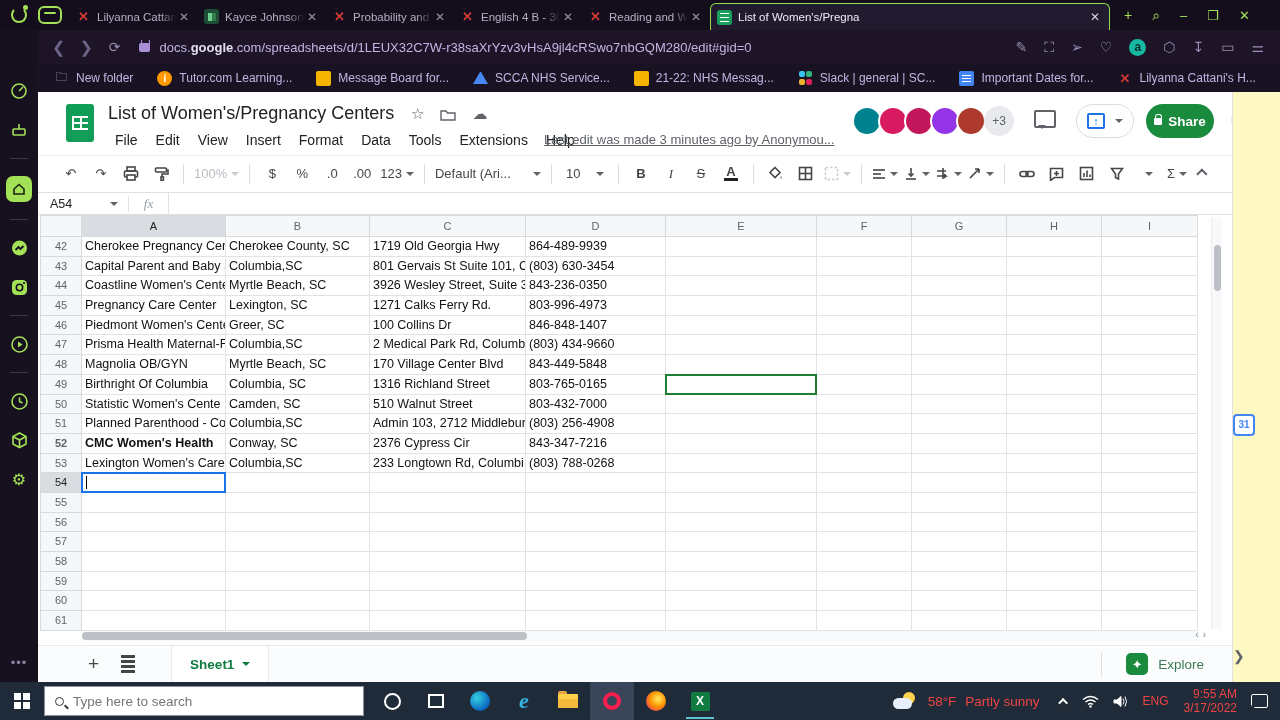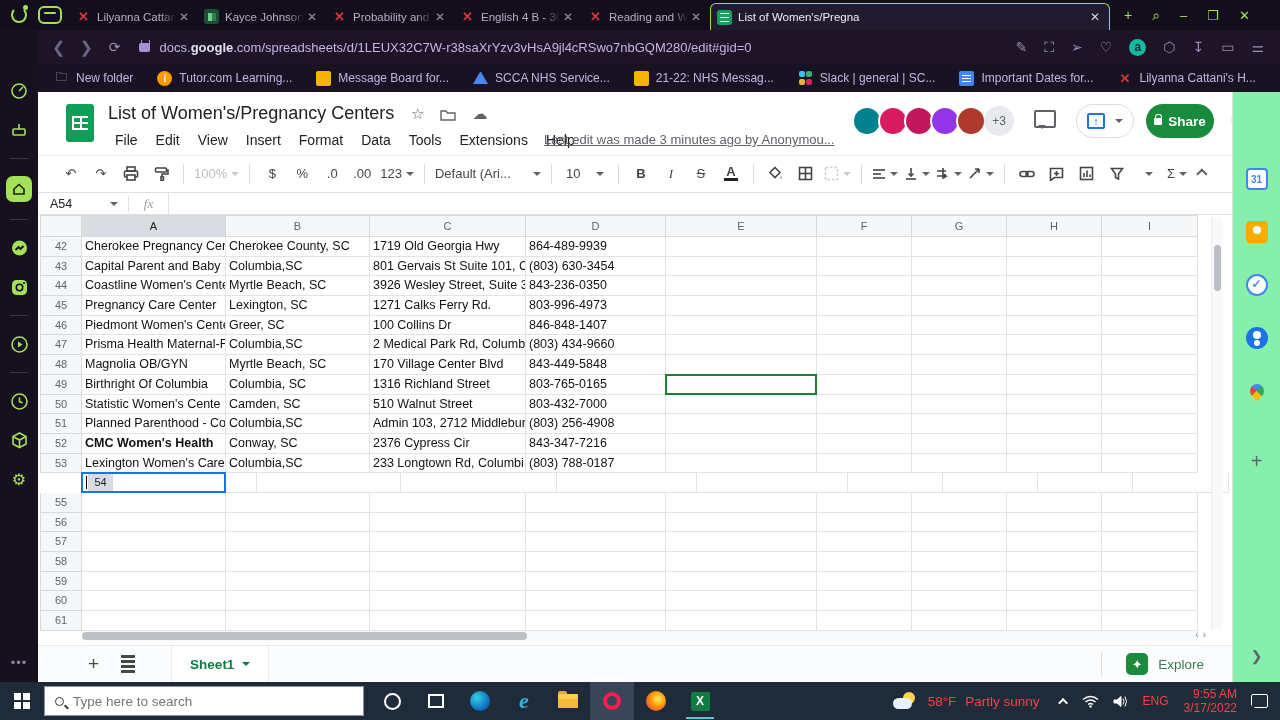--- a/index.html
+++ b/index.html
@@ -64,21 +64,21 @@
   .opera-sidebar { position:absolute; left:0; top:30px; width:38px; height:652px; background:#17101f; display:flex; flex-direction:column; align-items:center; padding-top:50px; gap:17px; }
   .sb-ico { width:22px; height:22px; display:flex; align-items:center; justify-content:center; color:#a3e156; font-size:16px; }
   .sb-ico svg { stroke:#a3e156; fill:none; stroke-width:1.6; }
   .sb-div { width:18px; height:1px; background:#3c3349; }
   .sb-home { width:26px; height:26px; background:#a3e156; border-radius:7px; }
   .sb-home svg { stroke:#1b2410; }
   .sb-dots { position:absolute; bottom:12px; left:0; width:38px; text-align:center; color:#8b819e; font-size:13px; letter-spacing:1px; }
 
   
   .app { position:absolute; left:38px; top:92px; width:1242px; height:590px; background:#fff; color:#202124; }
-  .side-panel { position:absolute; right:0; top:0; width:48px; height:590px; border-left:1px solid #e0e0e0; background:#86efac; display:flex; flex-direction:column; align-items:center; padding-top:75px; gap:29px; }
+  .side-panel { position:absolute; right:0; top:0; width:48px; height:590px; border-left:1px solid #e0e0e0; background:#fef9c3; display:flex; flex-direction:row; align-items:center; padding-top:75px; gap:29px; }
   .sp-ico { width:24px; height:24px; display:flex; align-items:center; justify-content:center; }
   .cal-ico { width:22px; height:22px; background:#fff; border:2px solid #4285f4; border-radius:4px; color:#4285f4; font-size:10px; font-weight:bold; display:flex; align-items:center; justify-content:center; }
   .keep-ico { width:22px; height:22px; background:#f9ab00; border-radius:4px; position:relative; }
   .keep-ico::after{content:"";position:absolute;left:7px;top:5px;width:8px;height:8px;background:#fff;border-radius:50%;}
   .tasks-ico { width:22px; height:22px; background:#fff; border-radius:50%; position:relative; border:2px solid #4285f4;}
   .tasks-ico::after{content:"✓";position:absolute;left:4px;top:1px;color:#4285f4;font-size:12px;font-weight:bold;}
   .contacts-ico { width:22px; height:22px; border-radius:50%; background:#1a73e8; position:relative; }
   .contacts-ico::after{content:"";position:absolute;left:7px;top:4px;width:8px;height:8px;background:#fff;border-radius:50%;box-shadow:0 8px 0 -1px #fff;}
   .maps-ico { width:14px; height:14px; background:conic-gradient(#4285f4 0 25%, #34a853 0 50%, #fbbc04 0 75%, #ea4335 0); border-radius:50% 50% 50% 0; transform:rotate(-45deg); }
   .sp-plus { color:#5f6368; font-size:20px; margin-top:18px; }
@@ -683,45 +683,45 @@
           <div class="gcell" style="width: 144px;">Columbia,SC</div>
           <div class="gcell" style="width: 156px;">Admin 103, 2712 Middlebur</div>
           <div class="gcell" style="width: 140px;">(803) 256-4908</div>
           <div class="gcell" style="width: 151px;"></div>
           <div class="gcell" style="width: 95px;"></div>
           <div class="gcell" style="width: 95px;"></div>
           <div class="gcell" style="width: 95px;"></div>
           <div class="gcell" style="width: 96px;"></div>
         </div>
         <div class="grid-row">
-          <div class="rnum" style="width: 42px;">52</div>
+          <div class="rnum" style="width: 42px; font-weight: bold;">52</div>
           <div class="gcell" style="width: 144px; font-weight: bold;">CMC Women's Health</div>
           <div class="gcell" style="width: 144px;">Conway, SC</div>
           <div class="gcell" style="width: 156px;">2376 Cypress Cir</div>
           <div class="gcell" style="width: 140px;">843-347-7216</div>
           <div class="gcell" style="width: 151px;"></div>
           <div class="gcell" style="width: 95px;"></div>
           <div class="gcell" style="width: 95px;"></div>
           <div class="gcell" style="width: 95px;"></div>
           <div class="gcell" style="width: 96px;"></div>
         </div>
         <div class="grid-row">
           <div class="rnum" style="width: 42px;">53</div>
           <div class="gcell" style="width: 144px;">Lexington Women's Care</div>
           <div class="gcell" style="width: 144px;">Columbia,SC</div>
           <div class="gcell" style="width: 156px;">233 Longtown Rd, Columbi</div>
-          <div class="gcell" style="width: 140px;">(803) 788-0187</div>
-          <div class="gcell" style="width: 151px;"></div>
-          <div class="gcell" style="width: 95px;"></div>
-          <div class="gcell" style="width: 95px;"></div>
-          <div class="gcell" style="width: 95px;"></div>
-          <div class="gcell" style="width: 96px;"></div>
-        </div>
-        <div class="grid-row">
-          <div class="rnum selhd" style="width: 25px; margin-left: 48px;">54</div>
+          <div class="gcell" style="width: 140px;">(803) 788-0268</div>
+          <div class="gcell" style="width: 151px;"></div>
+          <div class="gcell" style="width: 95px;"></div>
+          <div class="gcell" style="width: 95px;"></div>
+          <div class="gcell" style="width: 95px;"></div>
+          <div class="gcell" style="width: 96px;"></div>
+        </div>
+        <div class="grid-row">
+          <div class="rnum selhd" style="width: 42px;">54</div>
           <div class="gcell" style="width: 144px;"></div>
           <div class="gcell" style="width: 144px;"></div>
           <div class="gcell" style="width: 156px;"></div>
           <div class="gcell" style="width: 140px;"></div>
           <div class="gcell" style="width: 151px;"></div>
           <div class="gcell" style="width: 95px;"></div>
           <div class="gcell" style="width: 95px;"></div>
           <div class="gcell" style="width: 95px;"></div>
           <div class="gcell" style="width: 96px;"></div>
         </div>

